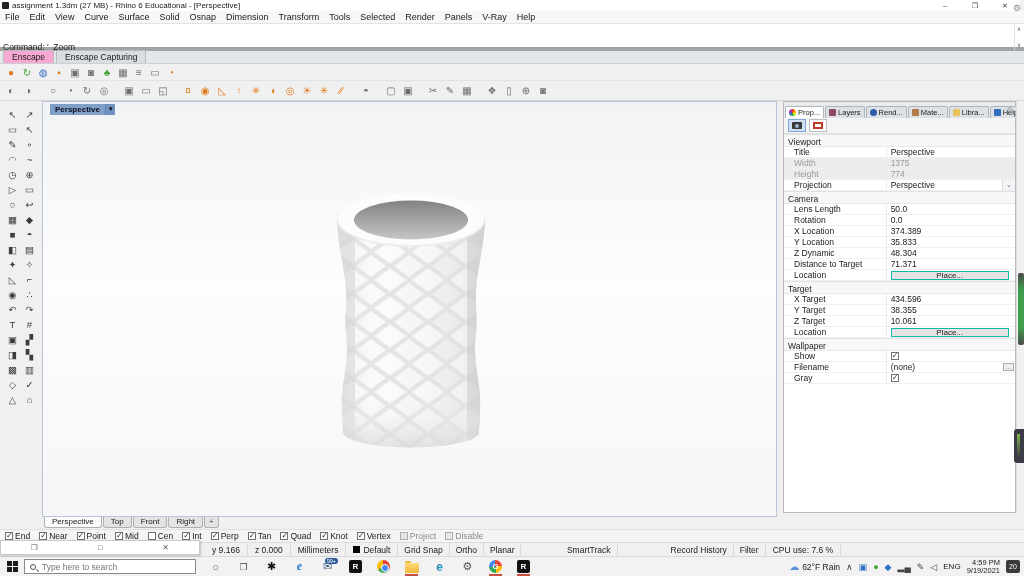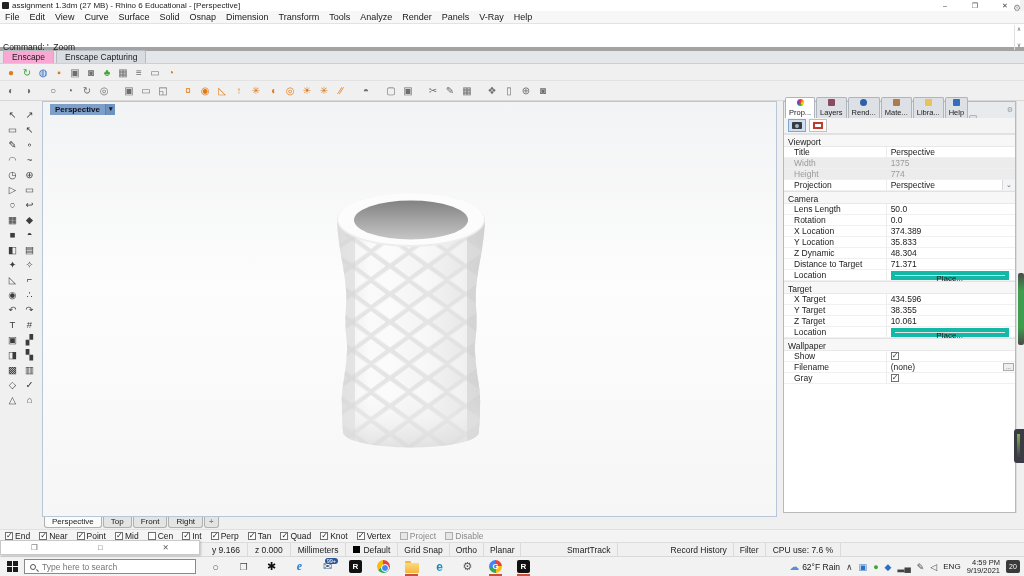--- a/index.html
+++ b/index.html
@@ -43,21 +43,21 @@
   
   .viewport{position:absolute;left:42px;top:0;width:735px;height:416px;background:linear-gradient(180deg,#f2f3f4 0%,#fdfdfd 45%,#f6f6f7 100%);border:1px solid #b9c6d8;}
   .vp-label{position:absolute;top:2px;left:7px;display:flex;font-size:8px;font-weight:bold;}
   .vp-label .name{background:#7e9fc7;padding:1px 5px;color:#101020;}
   .vp-label .arrow{background:#6f93bf;color:#1a1a2a;padding:1px 3px;border-left:1px solid #5d82ad;font-size:7px;}
   .vase{position:absolute;left:290px;top:80px;}
 
   
   .rpanel{position:absolute;left:783px;top:0;width:233px;height:412px;background:#ffffff;border:1px solid #b9b9b9;}
   .ptabs{display:flex;align-items:flex-end;height:16px;background:#e8ebee;padding:1px 1px 0 1px;font-size:7.5px;position:relative;}
-  .ptab{display:flex;align-items:center;gap:2px;padding:1px 3px;border:1px solid #aeb5bd;border-bottom:none;border-radius:2px 2px 0 0;background:#dde1e5;margin-right:1px;white-space:nowrap;flex-direction:column;}
+  .ptab{display:flex;align-items:center;gap:2px;padding:1px 3px;border:1px solid #aeb5bd;border-bottom:none;border-radius:2px 2px 0 0;background:#dde1e5;margin-right:1px;white-space:nowrap;}
   .ptab.active{background:#ffffff;}
   .pticon{width:7px;height:7px;border-radius:1px;flex:none;}
   .pt-prop{border-radius:50%;background:conic-gradient(#e33,#f90,#ee0,#3a3,#36c,#93c,#e33);}
   .pt-layers{background:#8a4a5f;}
   .pt-rend{border-radius:50%;background:#2e5fa8;}
   .pt-mate{background:#b07a4a;}
   .pt-libra{background:#e8c25a;}
   .pt-help{background:#2f6fbe;}
   .ptabs-gear{position:absolute;right:2px;top:4px;font-size:7px;color:#9a9a9a;}
   .psubbar{height:16px;background:#f4f4f4;display:flex;align-items:center;gap:3px;padding-left:4px;border-bottom:1px solid #e0e0e0;}
@@ -68,21 +68,21 @@
   .rect-shape{width:10px;height:7px;border:2px solid #c23a2a;background:#fff;}
 
   
   .pgrid{font-size:8.5px;}
   .psection{padding:2px 0 1px 4px;background:#f7f7f7;border-top:1px solid #e2e2e2;border-bottom:1px solid #e8e8e8;color:#222;height:13px;}
   .prow{display:flex;height:11px;align-items:center;border-bottom:1px solid #f0f0f0;}
   .plabel{width:44%;padding-left:10px;white-space:nowrap;overflow:hidden;}
   .pval{width:56%;display:flex;align-items:center;height:100%;border-left:1px solid #ececec;padding-left:4px;position:relative;}
   .prow.dim{background:#ececec;color:#9b9b9b;}
   .val-btn,.val-check,.dd,.dots{display:none;}
-  .prow.btn .val-btn{display:block;width:95%;text-align:center;background:#e3e3e3;border:4px solid #14b8a6;font-size:8px;height:9px;line-height:8px;}
+  .prow.btn .val-btn{display:block;width:95%;text-align:center;background:#e3e3e3;border:1px solid #14b8a6;font-size:8px;height:9px;line-height:8px;}
   .prow.check .val-check{display:inline-block;width:8px;height:8px;border:1px solid #707070;background:#fff;position:relative;}
   .prow.check .val-check::after{content:"✓";position:absolute;left:0px;top:-2px;font-size:8px;color:#333;}
   .prow.dropdown .dd{display:flex;position:absolute;right:0;top:0;bottom:0;width:13px;align-items:center;justify-content:center;background:#f2f4f7;border-left:1px solid #d8d8d8;color:#667;font-size:7px;}
   .prow.file .dots{display:flex;position:absolute;right:1px;top:1px;width:11px;height:8px;background:#eee;border:1px solid #aaa;align-items:center;justify-content:center;font-size:6px;line-height:4px;color:#444;}
 
   
   .pscroll{position:absolute;left:1016px;top:0;width:8px;height:412px;background:#f0f0f0;border-left:1px solid #ddd;}
   .pthumb{position:absolute;left:1px;width:6px;top:172px;height:72px;background:linear-gradient(180deg,#4a4a4a 0%,#3f9e4e 25%,#3f9e4e 75%,#4a4a4a 100%);border-radius:2px;}
   .vray-tab{position:absolute;left:1014px;top:328px;width:10px;height:34px;background:#3b3b46;border-radius:3px 0 0 3px;}
   .vray-tab::after{content:"";position:absolute;left:3px;top:5px;width:3px;height:24px;background:linear-gradient(180deg,#7fb34a,#3b3b46);}
@@ -160,21 +160,21 @@
   <span class="menu-item">File</span>
       <span class="menu-item">Edit</span>
       <span class="menu-item">View</span>
       <span class="menu-item">Curve</span>
       <span class="menu-item">Surface</span>
       <span class="menu-item">Solid</span>
       <span class="menu-item">Osnap</span>
       <span class="menu-item">Dimension</span>
       <span class="menu-item">Transform</span>
       <span class="menu-item">Tools</span>
-      <span class="menu-item">Analyze</span>
+      <span class="menu-item">Selected</span>
       <span class="menu-item">Render</span>
       <span class="menu-item">Panels</span>
       <span class="menu-item">V-Ray</span>
       <span class="menu-item">Help</span>
     </div>
 
   <div class="cmdarea">
     <div>Command: '_Zoom</div>
     <div>Drag a window to zoom ( All  Dynamic  Extents  Factor  In  Out  Selected  Target  1To1 ):  _Selected</div>
     <div>Command:</div>

